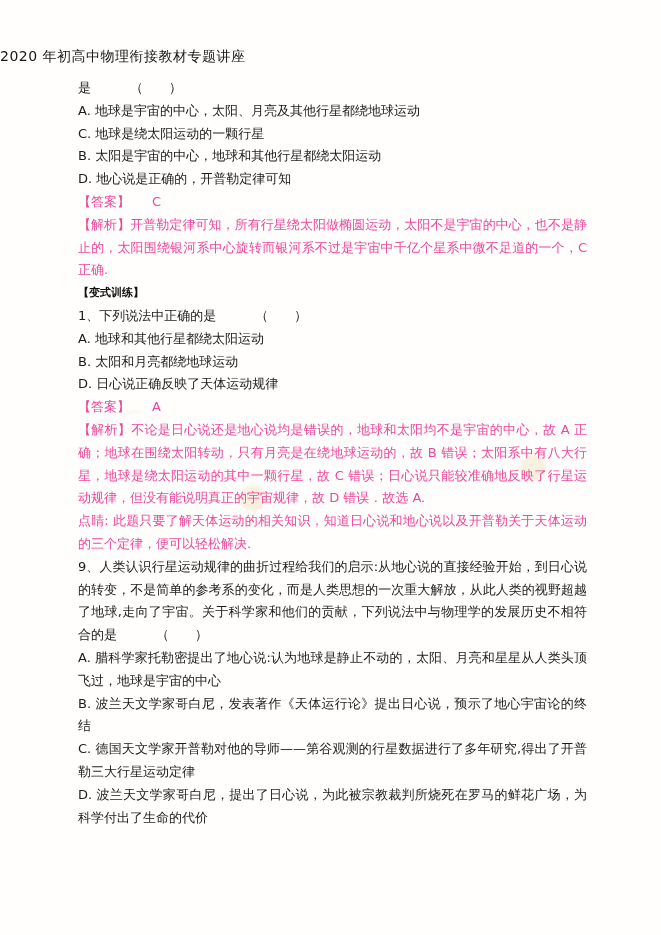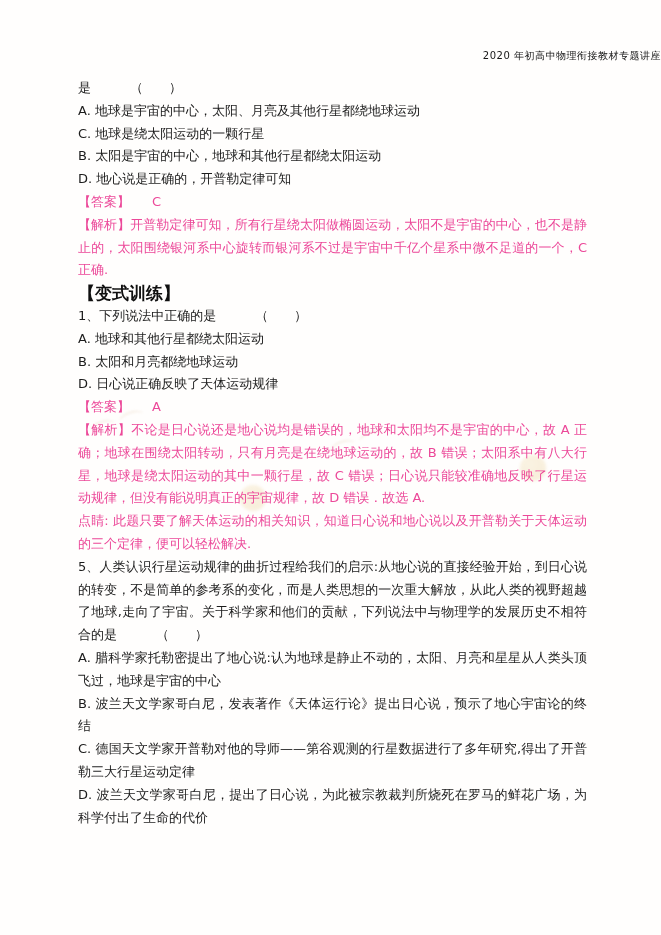--- a/index.html
+++ b/index.html
@@ -7,39 +7,39 @@
     position:relative;
     width:661px;
     height:935px;
     background:#fffefd;
     font-family:"DejaVu Sans",sans-serif;
     overflow:hidden;
     box-sizing:border-box;
   }
   .doc-header{
     padding-top:49px;
-    text-align:right;
-    font-size:10px;
+    text-align:left;
+    font-size:14px;
     line-height:14px;
     color:#161616;
     letter-spacing:0.5px;
   }
   .doc-content{
     position:relative;
     margin:14px 74px 0 78px;
     font-size:13px;
     line-height:22.8px;
     color:#1c1c1c;
     text-align:justify;
     text-justify:inter-ideograph;
     z-index:2;
   }
   .doc-content p{margin:0;}
   .red{color:#ec4899;}
-  .section-head{font-weight:bold;font-size:17px;color:#101010;}
+  .section-head{font-weight:bold;font-size:11px;color:#101010;}
   .answer-line .ans{margin-left:1.7em;}
   
   .wm{
     position:absolute;
     z-index:1;
     color:#efe0cf;
     opacity:.55;
     font-size:30px;
     transform:rotate(-18deg);
     filter:blur(1.2px);
@@ -80,20 +80,20 @@
     <p class="section-head">【变式训练】</p>
 
     <p>1、下列说法中正确的是　　　（　　）</p>
     <p>A. 地球和其他行星都绕太阳运动</p>
     <p>B. 太阳和月亮都绕地球运动</p>
     <p>D. 日心说正确反映了天体运动规律</p>
     <p class="red answer-line"><span>【答案】</span><span class="ans">A</span></p>
     <p class="red">【解析】不论是日心说还是地心说均是错误的，地球和太阳均不是宇宙的中心，故 A 正确；地球在围绕太阳转动，只有月亮是在绕地球运动的，故 B 错误；太阳系中有八大行星，地球是绕太阳运动的其中一颗行星，故 C 错误；日心说只能较准确地反映了行星运动规律，但没有能说明真正的宇宙规律，故 D 错误．故选 A.</p>
     <p class="red">点睛: 此题只要了解天体运动的相关知识，知道日心说和地心说以及开普勒关于天体运动的三个定律，便可以轻松解决.</p>
 
-    <p>5、人类认识行星运动规律的曲折过程给我们的启示:从地心说的直接经验开始，到日心说的转变，不是简单的参考系的变化，而是人类思想的一次重大解放，从此人类的视野超越了地球,走向了宇宙。关于科学家和他们的贡献，下列说法中与物理学的发展历史不相符合的是　　　（　　）</p>
+    <p>9、人类认识行星运动规律的曲折过程给我们的启示:从地心说的直接经验开始，到日心说的转变，不是简单的参考系的变化，而是人类思想的一次重大解放，从此人类的视野超越了地球,走向了宇宙。关于科学家和他们的贡献，下列说法中与物理学的发展历史不相符合的是　　　（　　）</p>
     <p>A. 腊科学家托勒密提出了地心说:认为地球是静止不动的，太阳、月亮和星星从人类头顶飞过，地球是宇宙的中心</p>
     <p>B. 波兰天文学家哥白尼，发表著作《天体运行论》提出日心说，预示了地心宇宙论的终结</p>
     <p>C. 德国天文学家开普勒对他的导师——第谷观测的行星数据进行了多年研究,得出了开普勒三大行星运动定律</p>
     <p>D. 波兰天文学家哥白尼，提出了日心说，为此被宗教裁判所烧死在罗马的鲜花广场，为科学付出了生命的代价</p>
 
   </div>
 </div>
 
 </body></html>

